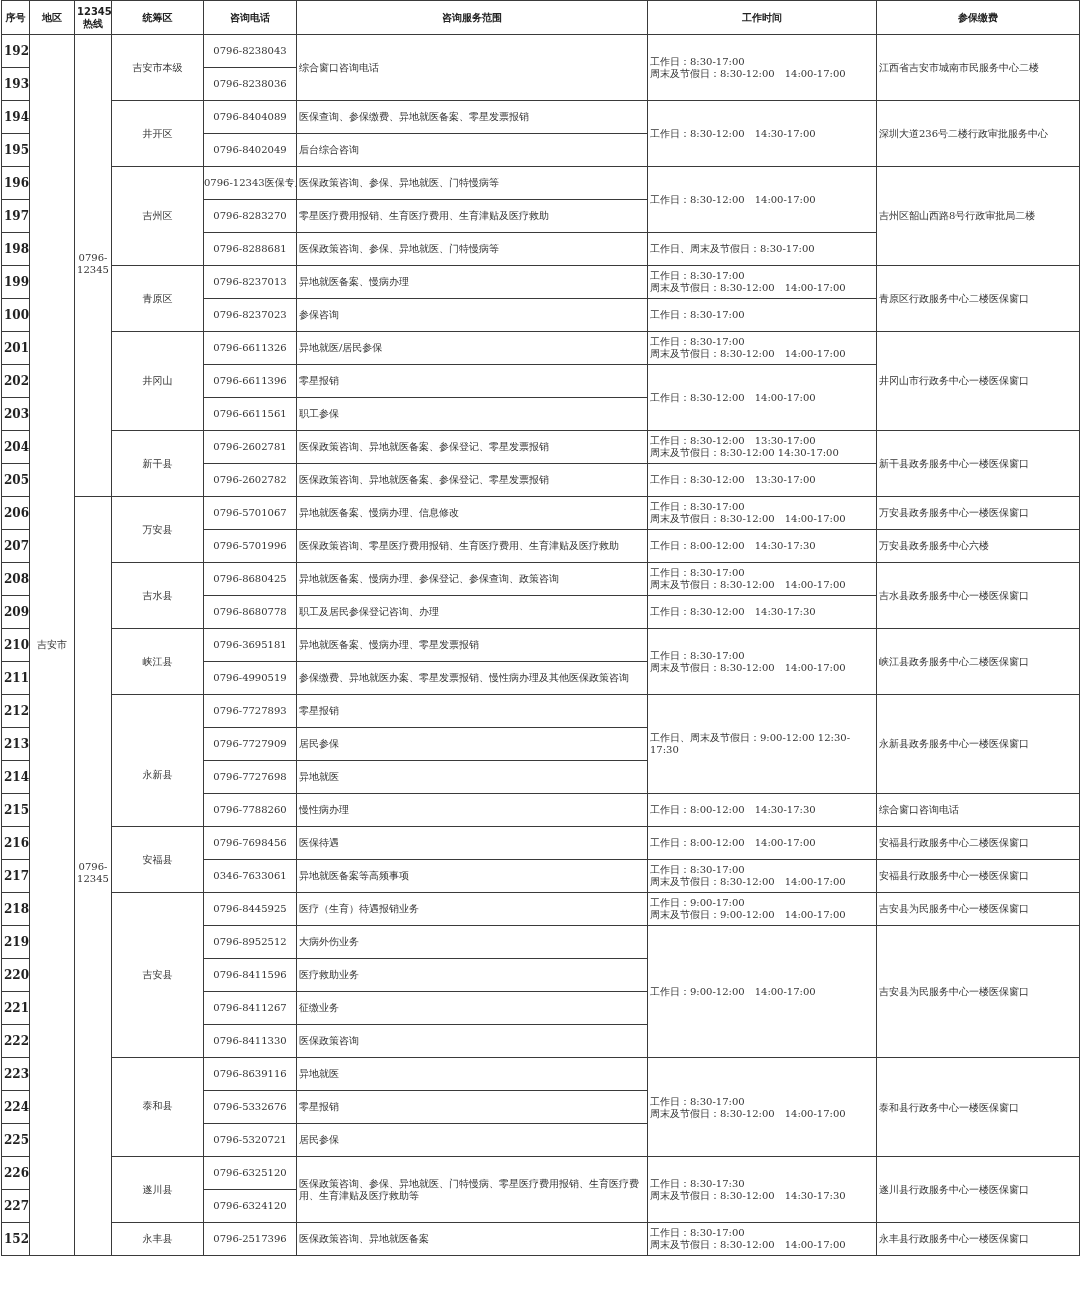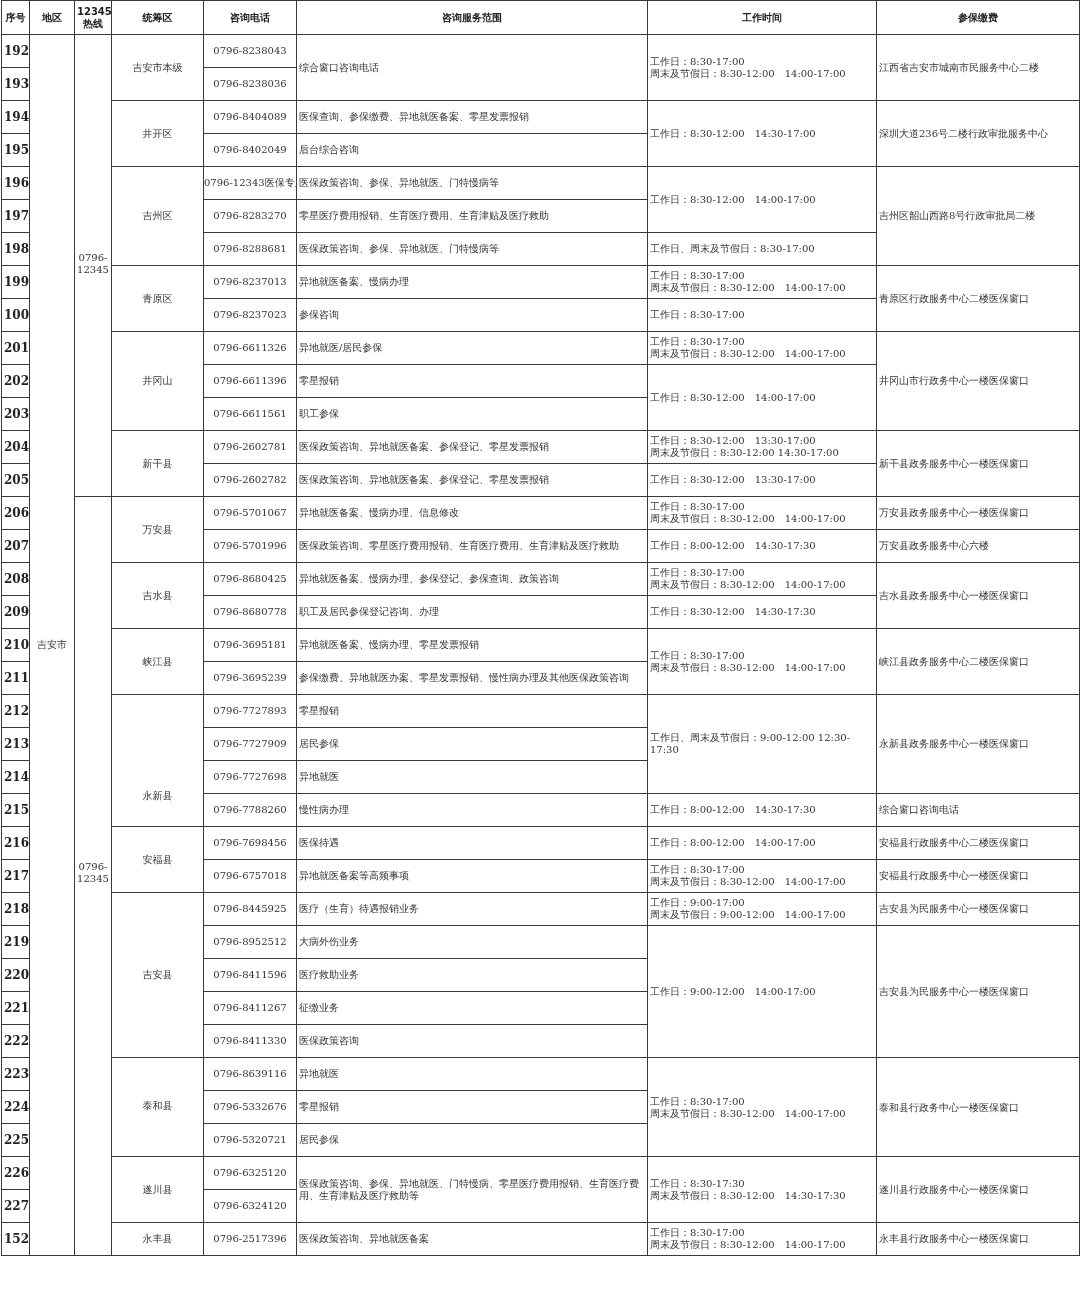--- a/index.html
+++ b/index.html
@@ -197,27 +197,27 @@
       <td class="c" rowspan="2">峡江县</td>
       <td class="c">0796-3695181</td>
       <td class="l">异地就医备案、慢病办理、零星发票报销</td>
       <td class="l pre" rowspan="2">工作日：8:30-17:00
 周末及节假日：8:30-12:00　14:00-17:00</td>
       <td class="l" rowspan="2">峡江县政务服务中心二楼医保窗口</td>
     </tr>
 
     <tr>
       <td class="c seq">211</td>
-      <td class="c">0796-3695239</td>
+      <td class="c">0796-4990519</td>
       <td class="l">参保缴费、异地就医办案、零星发票报销、慢性病办理及其他医保政策咨询</td>
     </tr>
 
     <tr>
       <td class="c seq">212</td>
-      <td class="c" rowspan="4" style="vertical-align:top;padding-top:95px">永新县</td>
+      <td class="c" rowspan="4" style="vertical-align:top;padding-top:74px">永新县</td>
       <td class="c">0796-7727893</td>
       <td class="l">零星报销</td>
       <td class="l" rowspan="3">工作日、周末及节假日：9:00-12:00 12:30-17:30</td>
       <td class="l" rowspan="3">永新县政务服务中心一楼医保窗口</td>
     </tr>
 
     <tr>
       <td class="c seq">213</td>
       <td class="c">0796-7727909</td>
       <td class="l">居民参保</td>
@@ -241,21 +241,21 @@
       <td class="c seq">216</td>
       <td class="c" rowspan="2">安福县</td>
       <td class="c">0796-7698456</td>
       <td class="l">医保待遇</td>
       <td class="l">工作日：8:00-12:00　14:00-17:00</td>
       <td class="l">安福县行政服务中心二楼医保窗口</td>
     </tr>
 
     <tr>
       <td class="c seq">217</td>
-      <td class="c">0796-6757018</td>
+      <td class="c">0346-7633061</td>
       <td class="l">异地就医备案等高频事项</td>
       <td class="l pre">工作日：8:30-17:00
 周末及节假日：8:30-12:00　14:00-17:00</td>
       <td class="l">安福县行政服务中心一楼医保窗口</td>
     </tr>
 
     <tr>
       <td class="c seq">218</td>
       <td class="c" rowspan="5">吉安县</td>
       <td class="c">0796-8445925</td>

